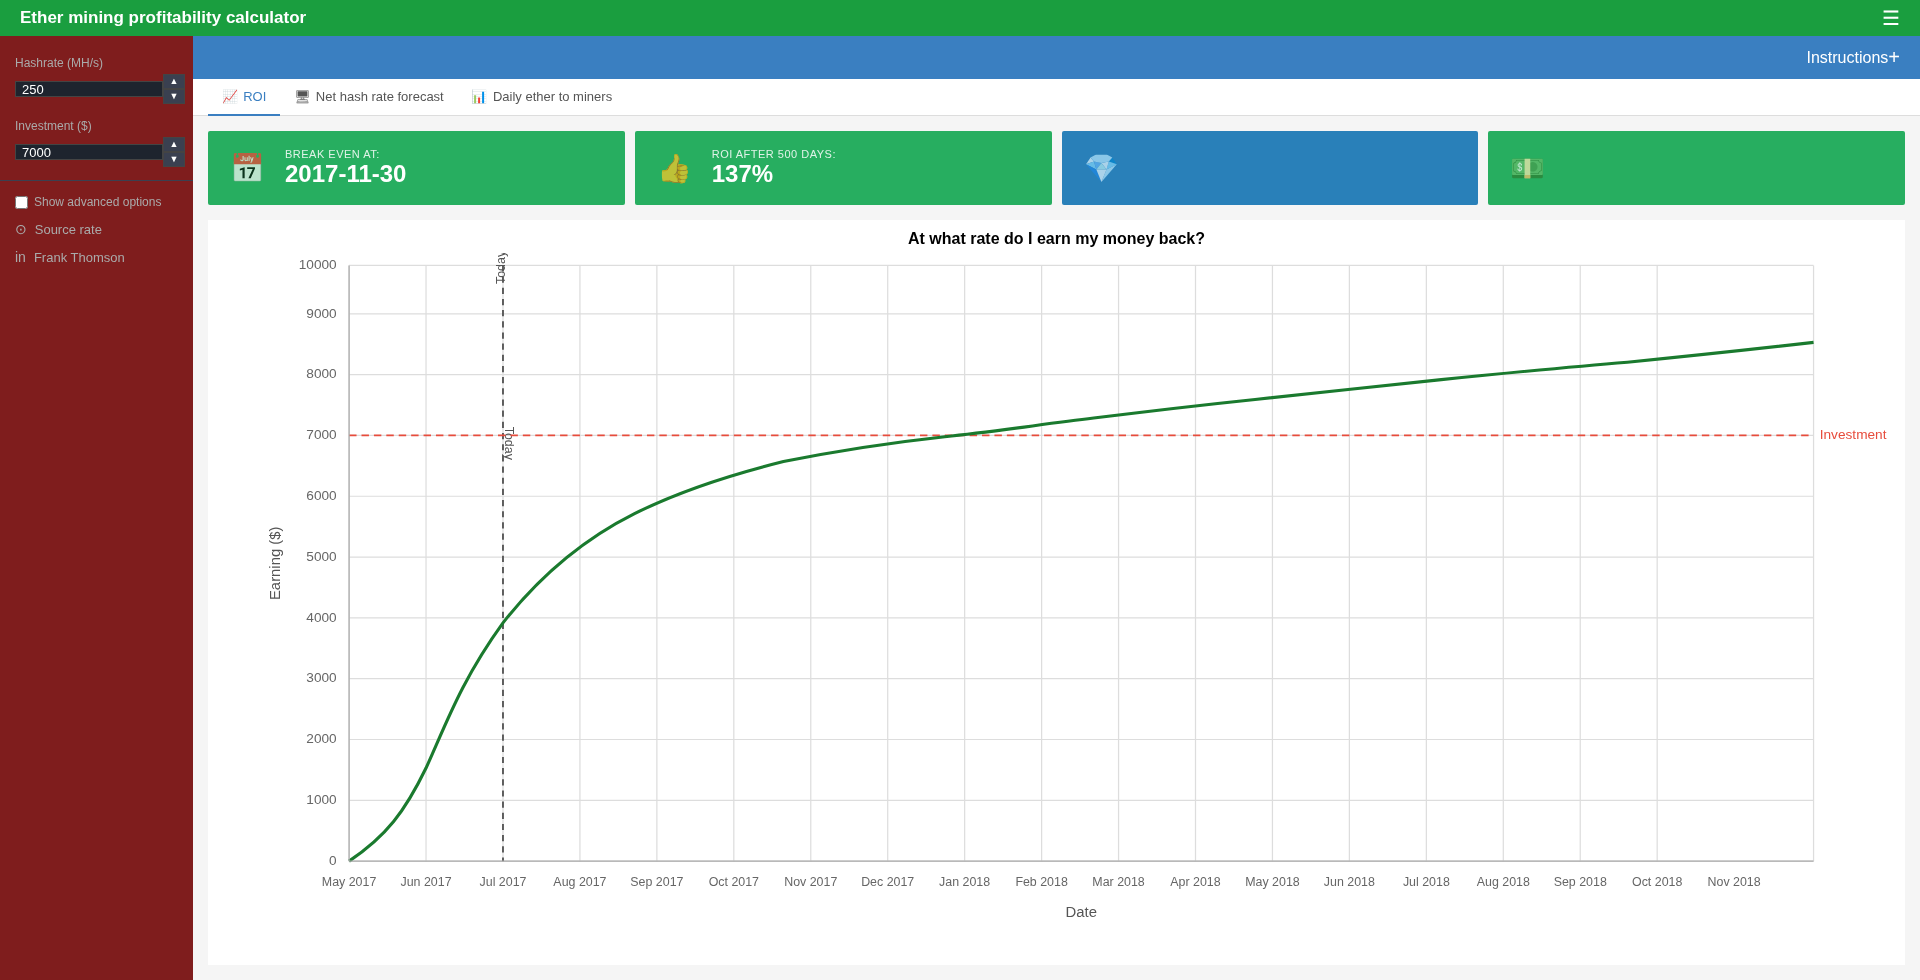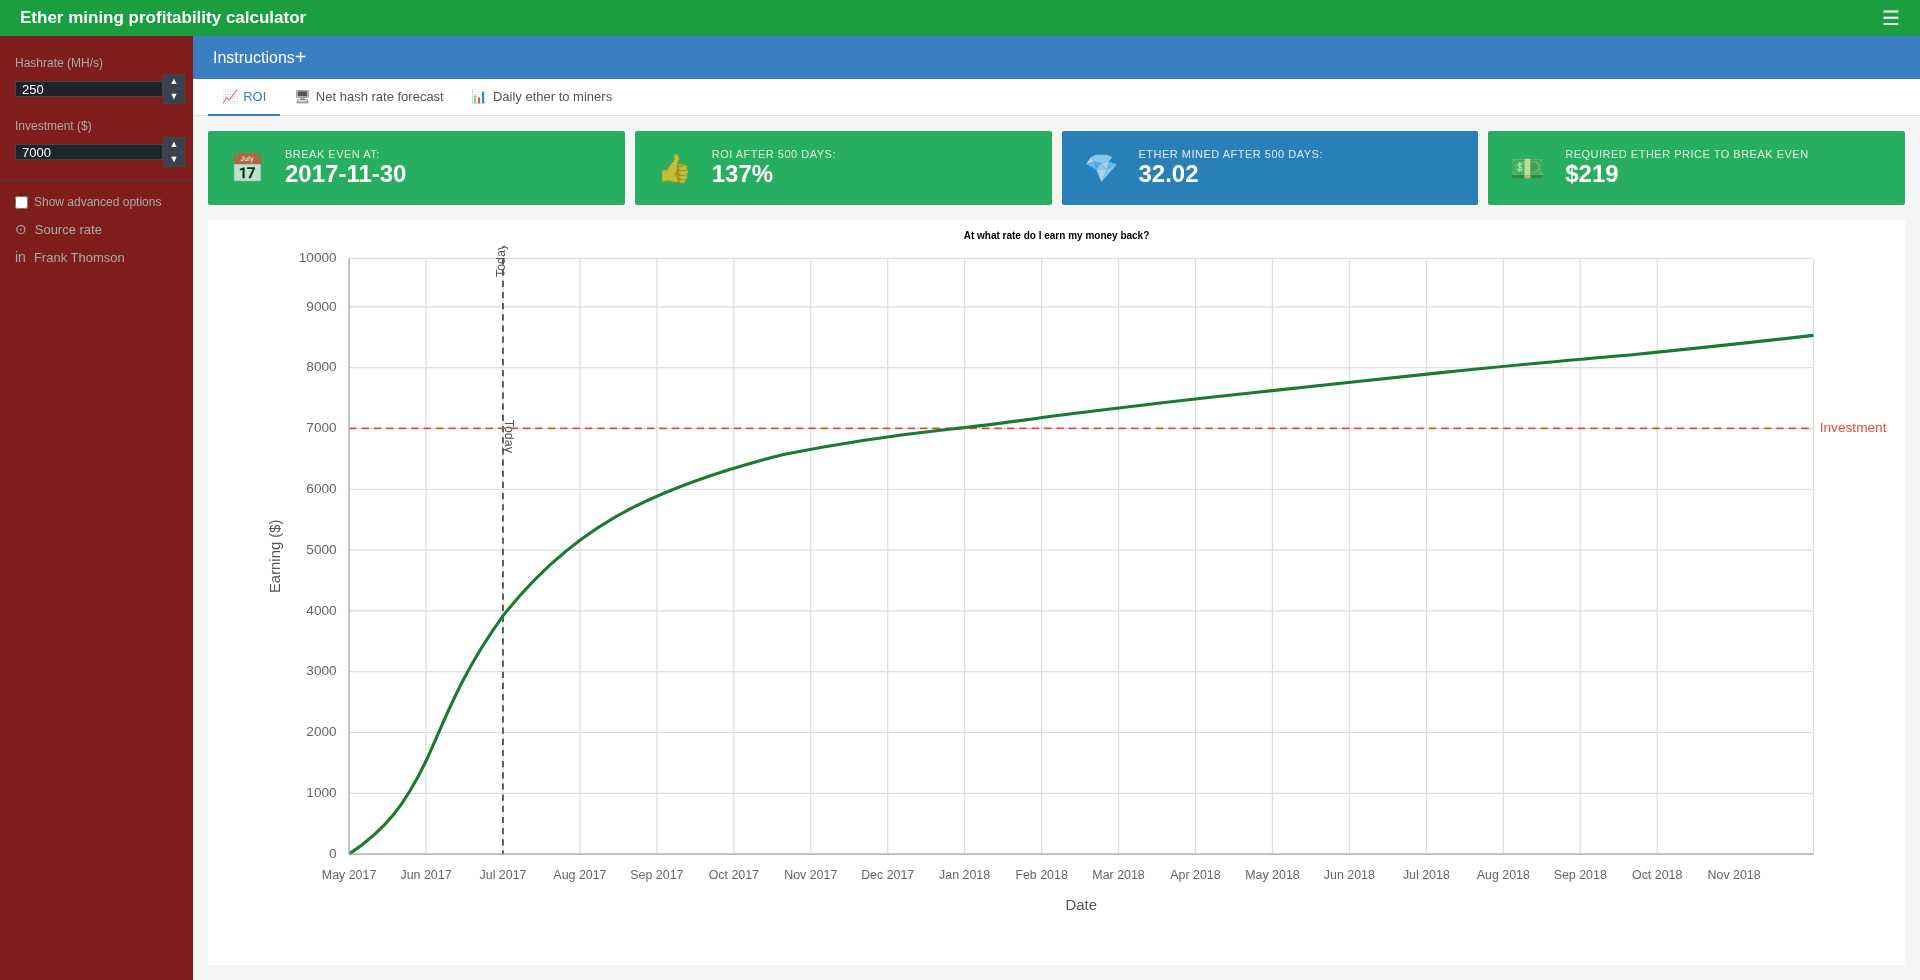--- a/index.html
+++ b/index.html
@@ -122,21 +122,21 @@
     }
 
     
     .instructions-bar {
       background: #3a7fc1;
       color: white;
       padding: 10px 20px;
       font-size: 16px;
       display: flex;
       align-items: center;
-      justify-content: flex-start;
+      justify-content: flex-end;
       flex-shrink: 0;
     }
     .instructions-plus {
       font-size: 20px;
       cursor: pointer;
     }
 
     
     .tabs-row {
       background: white;
@@ -211,21 +211,21 @@
       flex: 1;
       background: white;
       margin: 0 15px 15px 15px;
       padding: 10px 10px 10px 10px;
       overflow: hidden;
       position: relative;
     }
     .chart-title {
       text-align: center;
       font-weight: bold;
-      font-size: 10px;
+      font-size: 16px;
       margin-bottom: 5px;
     }
     svg.chart-svg {
       width: 100%;
       height: calc(100% - 30px);
     }
   </style>
 </head>
 <body>
 
@@ -309,31 +309,23 @@
       </div>
       <div class="stat-card green">
         <div class="stat-icon-box">👍</div>
         <div class="stat-text">
           <div class="stat-label">ROI AFTER 500 DAYS:</div>
           <div class="stat-value">137%</div>
         </div>
       </div>
       <div class="stat-card blue">
         <div class="stat-icon-box">💎</div>
-        <div class="stat-text">
-          <div class="stat-label">ETHER MINED AFTER 500 DAYS:</div>
-          <div class="stat-value">32.02</div>
-        </div>
       </div>
       <div class="stat-card green">
         <div class="stat-icon-box">💵</div>
-        <div class="stat-text">
-          <div class="stat-label">REQUIRED ETHER PRICE TO BREAK EVEN</div>
-          <div class="stat-value">$219</div>
-        </div>
       </div>
     </div>
 
     <div class="chart-container">
       <div class="chart-title">At what rate do I earn my money back?</div>
       <svg class="chart-svg" viewBox="0 0 1280 560" preserveAspectRatio="xMidYMid meet">
 
         <line x1="70" y1="490" x2="1250" y2="490" stroke="#ddd" stroke-width="1"></line>
         <line x1="70" y1="441" x2="1250" y2="441" stroke="#ddd" stroke-width="1"></line>
         <line x1="70" y1="392" x2="1250" y2="392" stroke="#ddd" stroke-width="1"></line>

